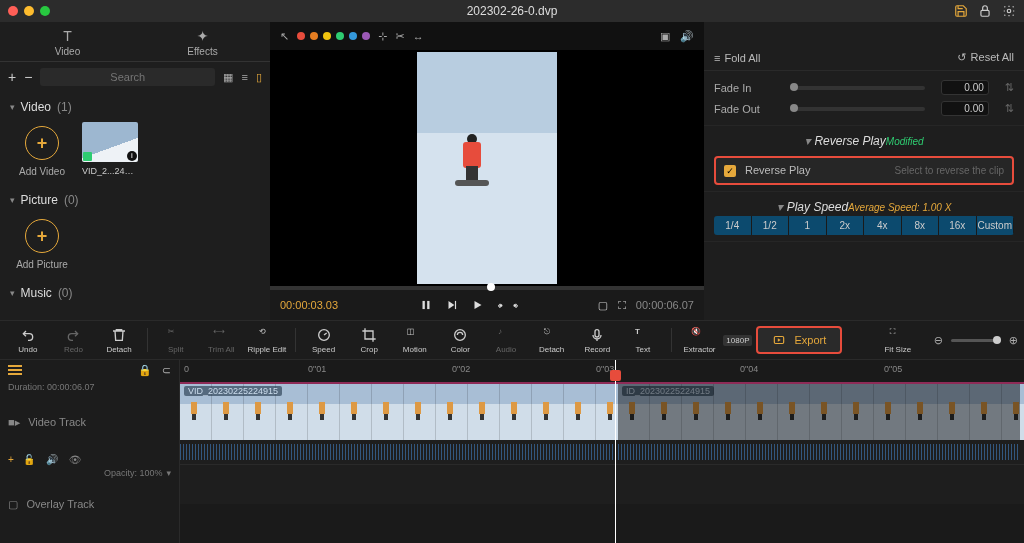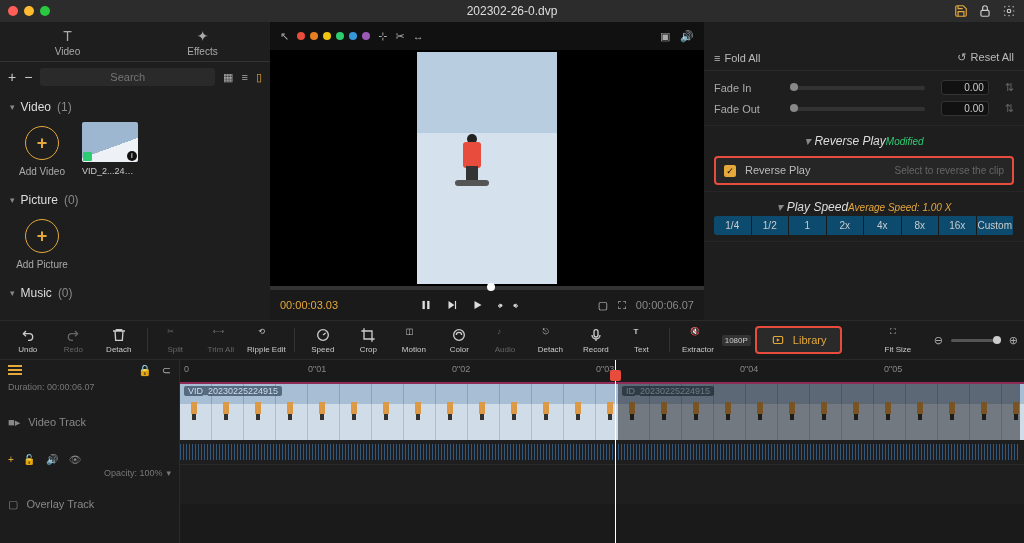--- a/index.html
+++ b/index.html
@@ -400,21 +400,21 @@
       <div class="ic" style="color:#ccc">🔇</div>
       <span>Extractor</span>
     </div>
   <span class="mic-badge">1080P</span>
   <div class="spacer"></div>
   <div class="export-btn">
     <svg width="14" height="14" viewBox="0 0 24 24" fill="#e5a83b">
         <rect x="4" y="6" width="16" height="12" rx="2" fill="none" stroke="#e5a83b" stroke-width="2"></rect>
         <polygon points="10 9 15 12 10 15"></polygon>
       </svg>
-    <span>Library</span>
+    <span>Export</span>
   </div>
   <div style="width:30px"></div>
   <div class="tb on">
       <div class="ic" style="color:#ccc">⛶</div>
       <span>Fit Size</span>
     </div>
   <div class="zoom-ctrl">
     <span>⊖</span>
     <div class="zoom-bar"></div>
     <span>⊕</span>

